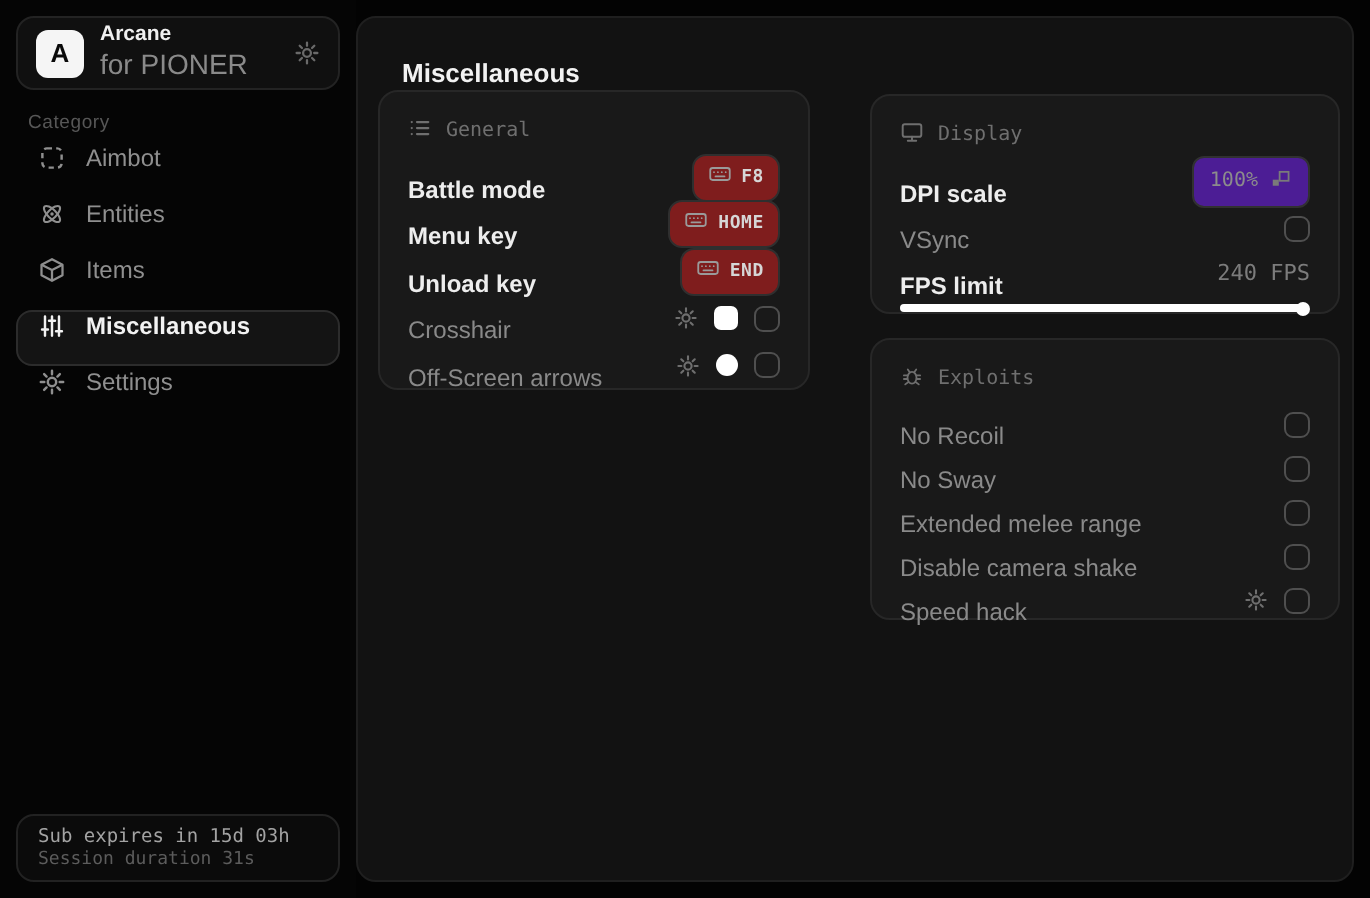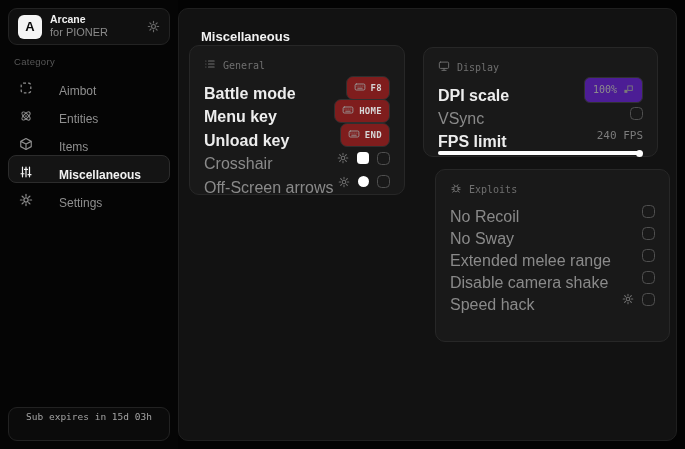--- a/index.html
+++ b/index.html
@@ -10,56 +10,56 @@
   
   .sidebar { position:absolute; left:0; top:0; width:178px; height:449px; background:#050505; }
   .header-card { position:absolute; left:8px; top:8px; width:162px; height:37px;
     background:#101010; border:1px solid #232323; border-radius:9px;
     display:flex; align-items:center; gap:8px; padding:0 9px; }
   .logo { width:24px; height:24px; background:#f5f5f5; border-radius:6px;
     display:flex; align-items:center; justify-content:center;
     color:#0a0a0a; font-weight:800; font-size:13px; }
   .brand { flex:1; line-height:1.25; }
   .brand-name { font-size:10.5px; font-weight:700; color:#f0f0f0; }
-  .brand-sub { font-size:11px; color:#8a8a8a; }
+  .brand-sub { font-size:14px; color:#8a8a8a; }
   .hdr-gear { color:#6a6a6a; display:flex; cursor:pointer; }
 
   .category { position:absolute; left:14px; top:56px; font-size:9.5px; color:#575757;
     letter-spacing:.3px; }
   .nav { position:absolute; left:8px; top:71px; width:162px; }
-  .nav-item { height:28px; display:flex; align-items:flex-end; gap:26px; padding:0 10px;
+  .nav-item { height:28px; display:flex; align-items:flex-start; gap:10px; padding:0 10px;
     border:1px solid transparent; border-radius:8px; color:#8f8f8f; font-size:12px;
     font-weight:500; cursor:pointer; }
   .nav-item svg { flex:0 0 auto; }
   .nav-item.active { background:#141414; border-color:#2c2c2c; color:#f2f2f2; font-weight:700; }
 
   .footer-card { position:absolute; left:8px; top:407px; width:162px; height:34px;
     background:#0b0b0b; border:1px solid #222; border-radius:9px; padding:3px 10px;
-    display:flex; flex-direction:row; justify-content:center; gap:1px; }
+    display:flex; flex-direction:column; justify-content:center; gap:1px; }
   .footer-l1 { font-size:9.5px; color:#a3a3a3; }
   .footer-l2 { font-size:9px; color:#5c5c5c; }
 
   
   .main { position:absolute; left:178px; top:8px; width:499px; height:433px;
     background:#121212; border:1px solid #1f1f1f; border-radius:10px; }
   .main-title { position:absolute; left:22px; top:20px; font-size:13px; font-weight:700;
     color:#f2f2f2; }
 
   .card { position:absolute; background:#191919; border:1px solid #272727; border-radius:10px;
     padding:10px 14px; }
   .card-general  { left:10px;  top:36px;  width:216px; height:150px; }
-  .card-display  { left:244px; top:38px;  width:235px; height:110px; }
-  .card-exploits { left:256px; top:160px; width:235px; height:173px; }
+  .card-display  { left:256px; top:38px;  width:235px; height:110px; }
+  .card-exploits { left:256px; top:160px; width:235px; height:141px; }
 
   .card-head { display:flex; align-items:center; gap:7px; color:#6f6f6f;
     font-size:10px; margin:2px 0 4px 0; font-family:"DejaVu Sans Mono", monospace; }
 
   .row { height:23.5px; display:flex; align-items:center; justify-content:space-between; }
   .row-exp { height:22px; }
-  .lbl { font-size:16px; font-weight:600; color:#ededed;margin-top:12px; }
+  .lbl { font-size:12px; font-weight:600; color:#ededed;margin-top:12px; }
   .lbl.dim { color:#8a8a8a; font-weight:400; }
   .right-group { display:flex; align-items:center; gap:8px; }
 
   .keypill { display:flex; align-items:center; gap:5px; background:#7f1d1d;
     border:1px solid #2f2f2f; border-radius:7px; padding:2px 7px; cursor:pointer; }
   .keypill .key { font-size:9px; color:#d6d6d6; font-family:"DejaVu Sans Mono", monospace;
     font-weight:700; letter-spacing:.3px; }
   .keypill svg { color:#9a9a9a; }
 
   .checkbox { width:13px; height:13px; border:1.5px solid #4f4f4f; border-radius:4.5px;
@@ -148,20 +148,21 @@
           <circle cx="8" cy="8" r="2.4"></circle>
           <path d="M8 1.6v2M8 12.4v2M1.6 8h2M12.4 8h2M3.5 3.5l1.4 1.4M11.1 11.1l1.4 1.4M12.5 3.5l-1.4 1.4M3.5 12.5l1.4-1.4"></path>
         </svg>
       </span>
       <span>Settings</span>
     </div>
   </div>
 
   <div class="footer-card mono">
     <div class="footer-l1">Sub expires in 15d 03h</div>
+    <div class="footer-l2">Session duration 31s</div>
   </div>
 </div>
 
 <div class="main">
   <div class="main-title">Miscellaneous</div>
 
   <div class="card card-general">
     <div class="card-head">
       <span>
         <svg width="12" height="12" viewBox="0 0 16 16" fill="none" stroke="currentColor" stroke-width="1.5" stroke-linecap="round">

